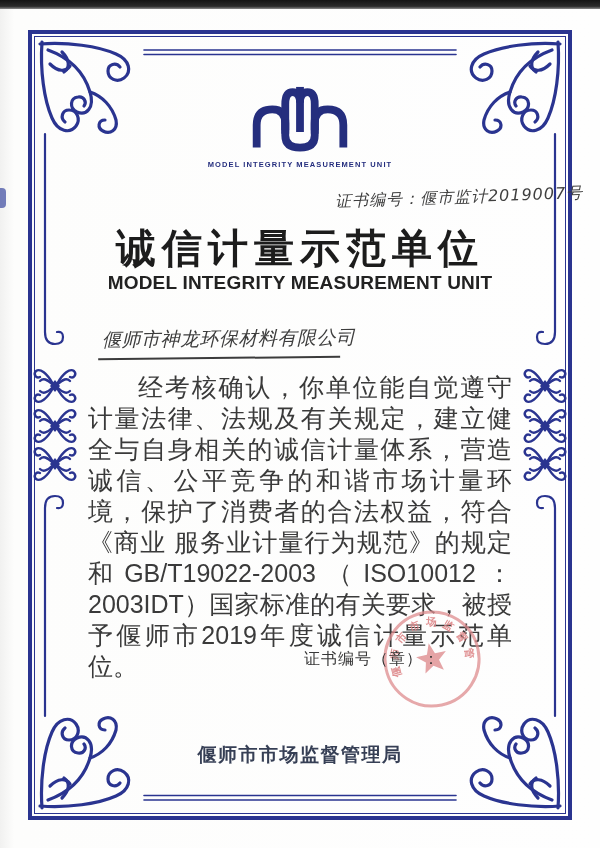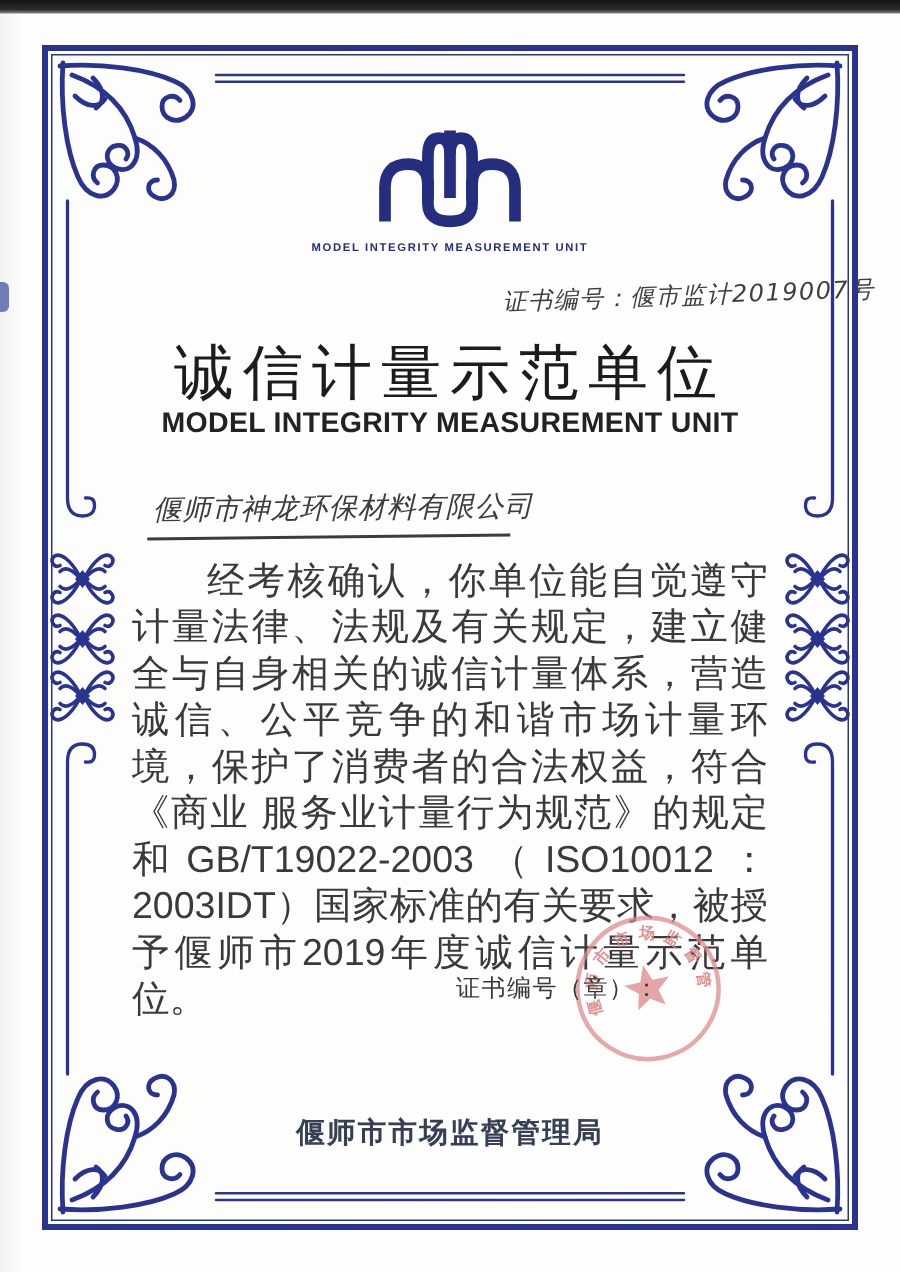--- a/index.html
+++ b/index.html
@@ -42,21 +42,21 @@
   .cert-number{
     position:absolute;left:335px;top:188px;width:210px;
     font-size:16px;color:#3f3f3f;transform:rotate(-2deg);
     letter-spacing:1px;white-space:nowrap;
   }
   .hand{font-family:"DejaVu Sans",sans-serif;font-style:italic;}
   
   .title{
     position:absolute;left:0;top:221px;width:600px;text-align:center;
     font-family:"DejaVu Serif","Liberation Serif",serif;
-    font-size:40px;font-weight:normal;color:#1c1c1c;letter-spacing:6px;margin:0;
+    font-size:40px;font-weight:bold;color:#1c1c1c;letter-spacing:6px;margin:0;
   }
   .subtitle{
     position:absolute;left:0;top:272px;width:600px;text-align:center;
     font-size:19px;font-weight:bold;color:#222;letter-spacing:0.2px;
   }
   
   .company{
     position:absolute;left:98px;top:326px;width:236px;
     font-size:19px;color:#3d3d3d;letter-spacing:0.5px;
     border-bottom:2px solid #3c3c3c;padding:0 2px 5px 4px;

